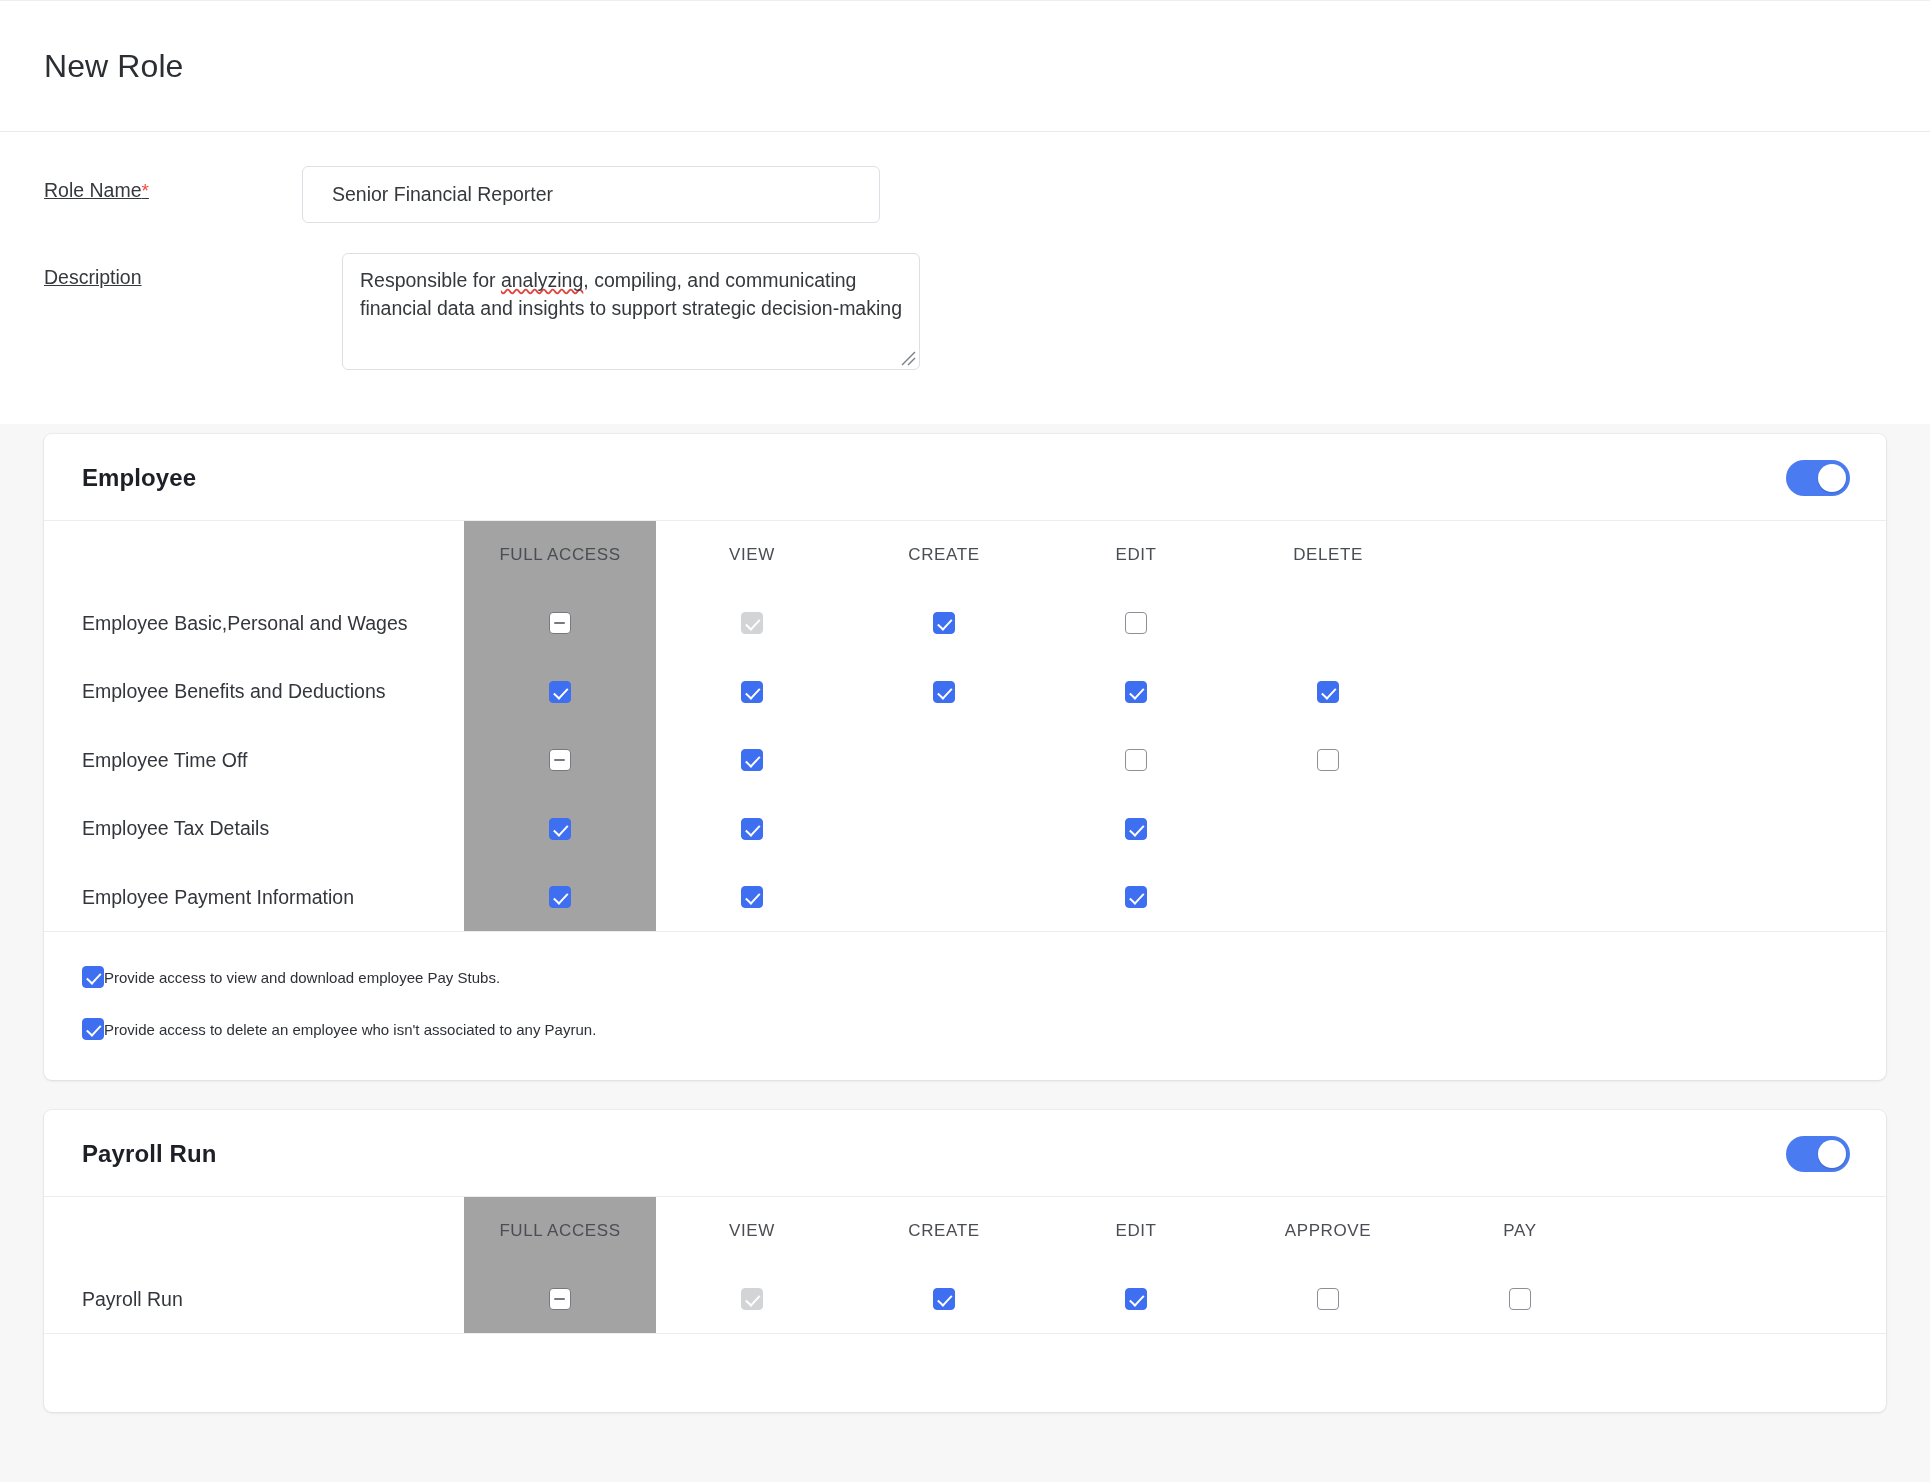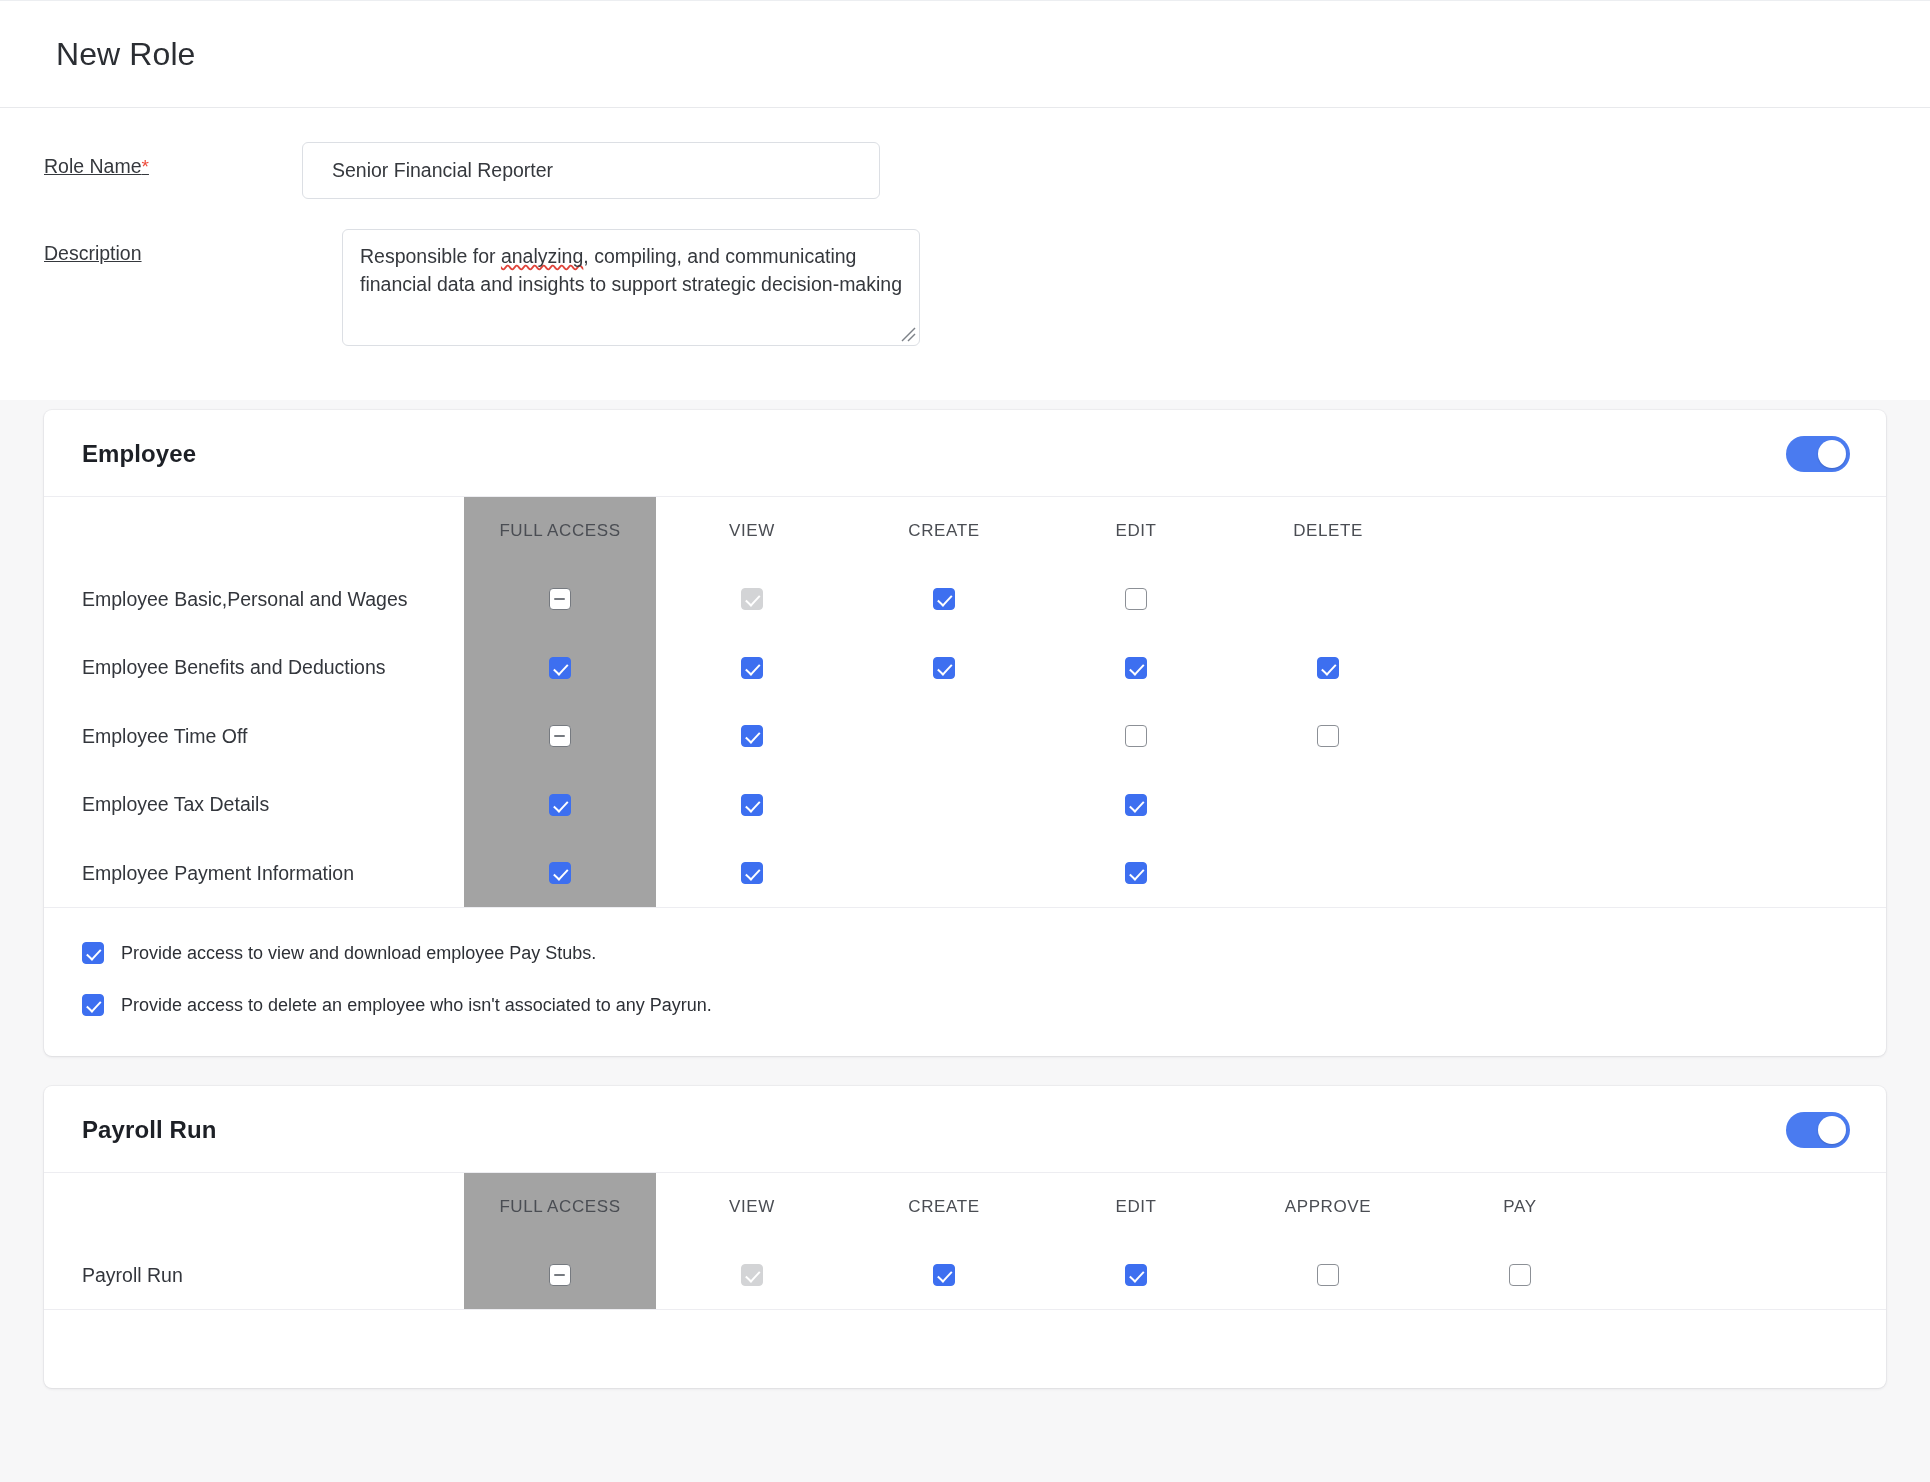--- a/index.html
+++ b/index.html
@@ -8,24 +8,24 @@
     width: 1930px; height: 1482px;
     background: #f7f7f8;
     font-family: "Liberation Sans", sans-serif;
     color: #25282b;
     overflow: hidden;
   }
 
   
   .page-header {
     background: #ffffff;
-    height: 108px;
+    height: 132px;
     display: flex;
     align-items: center;
-    padding: 0 56px;
+    padding: 0 44px;
     border-bottom: 1px solid #e8e9ec;
     border-top: 1px solid #eceef1;
   }
   .page-title {
     font-size: 32px;
     font-weight: 400;
     color: #2b2e33;
     letter-spacing: .1px;
   }
 
@@ -194,22 +194,21 @@
 
   
   .opt-list { padding: 34px 38px 40px 38px; }
   .opt-row {
     display: flex;
     align-items: center;
     margin-bottom: 30px;
   }
   .opt-row:last-child { margin-bottom: 0; }
   .opt-label {
-    margin-left: 17px;
-    font-size: 18px;
+    font-size: 15px;
     color: #2d3036;
   }
   .pr-pad { padding-bottom: 44px; }
 </style>
 </head>
 <body>
 
 <div class="page-header">
   <div class="page-title">New Role</div>
 </div>

